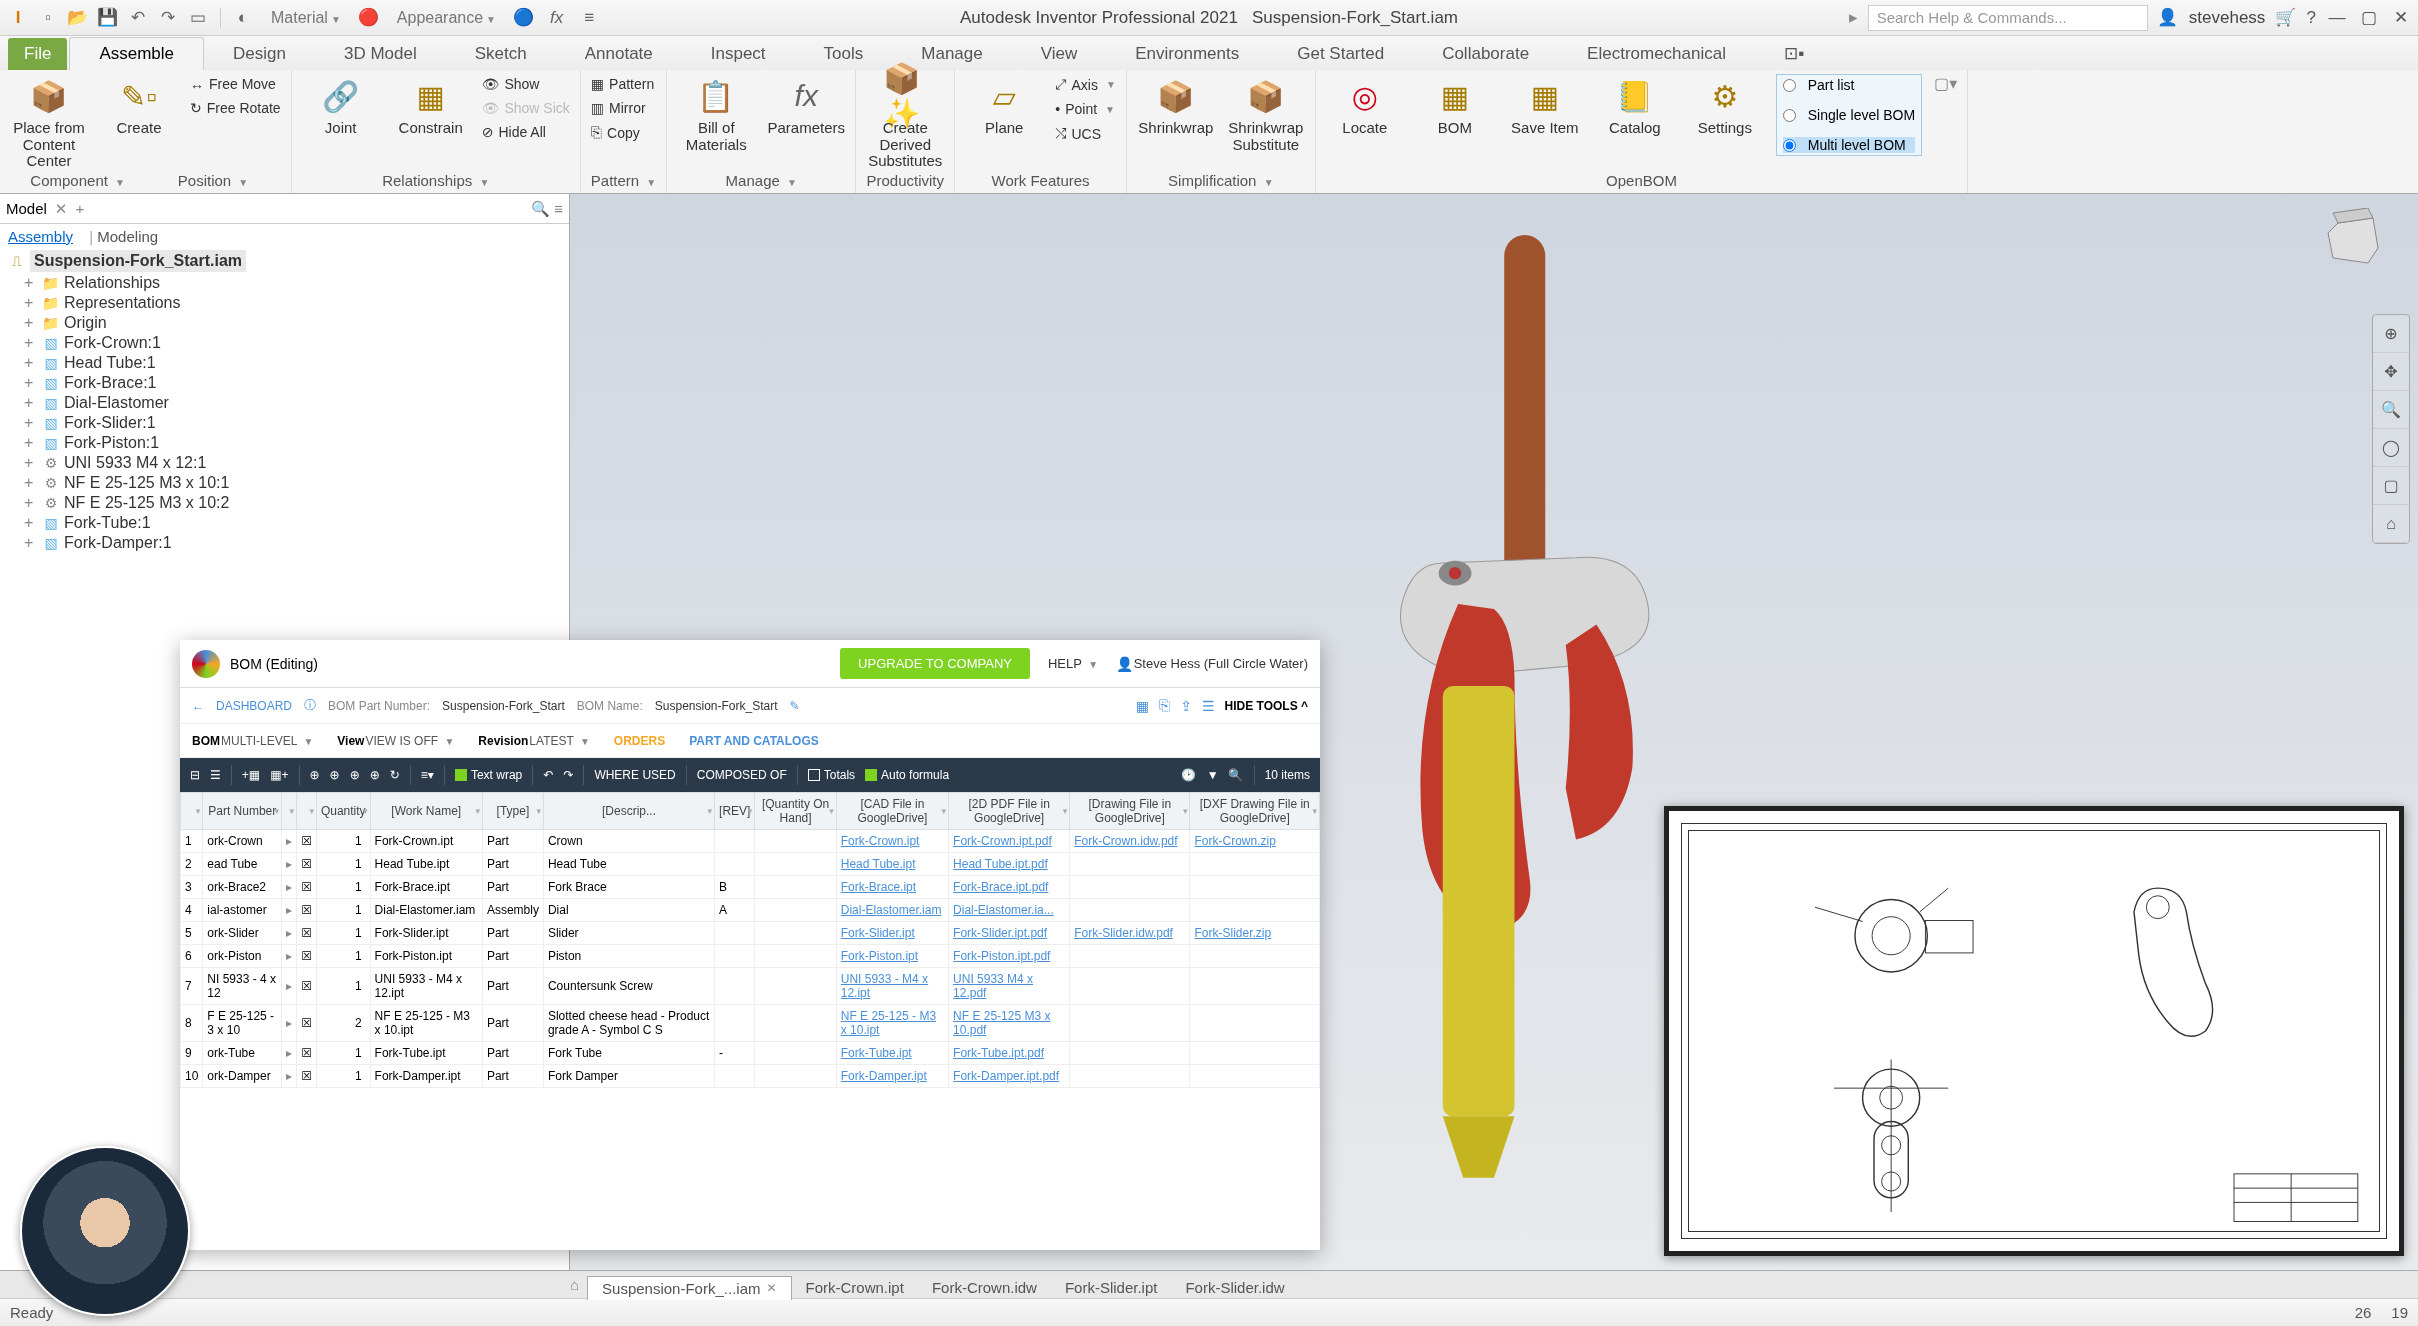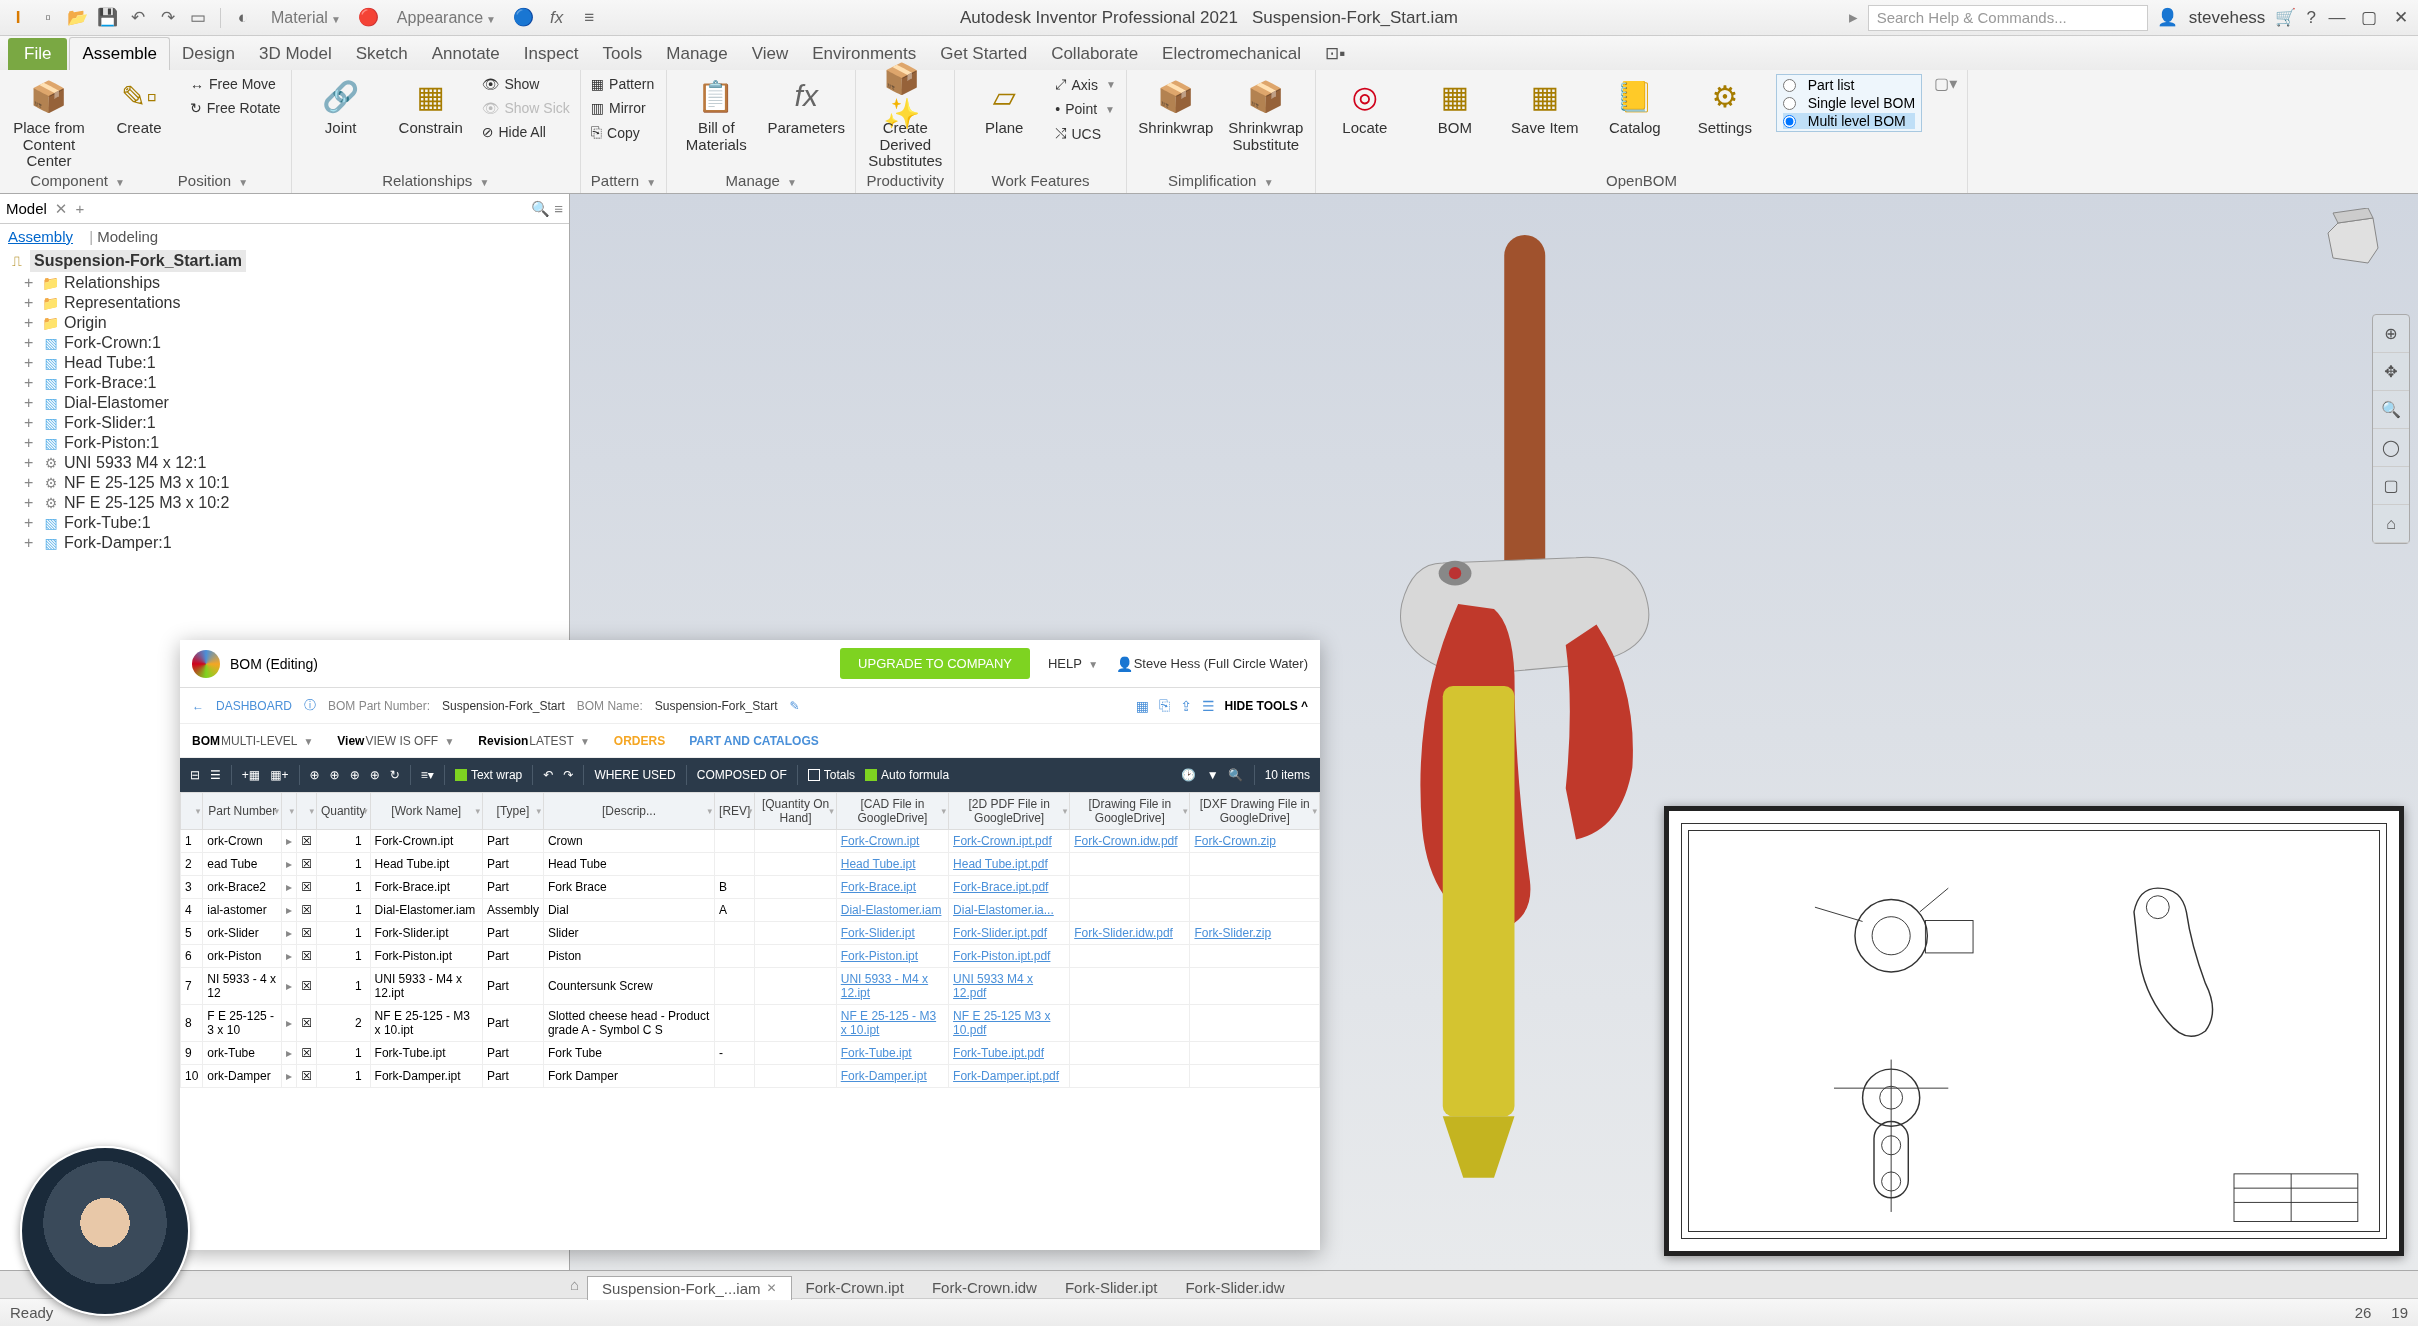--- a/index.html
+++ b/index.html
@@ -14,34 +14,34 @@
     .titlebar .fx { font-style: italic; color: #666; margin: 0 8px; }
     .titlebar .center { position: absolute; left: 50%; transform: translateX(-50%); color: #444; }
     .titlebar .right { margin-left: auto; display: flex; align-items: center; gap: 10px; }
     .searchbox { width: 280px; height: 26px; background: #fff; border: 1px solid #ccc; padding: 0 8px; color: #999; font-size: 15px; line-height: 24px; }
     .user-tag { color: #444; }
     .winbtn { width: 22px; height: 22px; display: flex; align-items:center; justify-content:center; color:#555; cursor:pointer; }
     
     
     .tab-strip { height: 34px; background: linear-gradient(#f7f7f7, #ececec); display: flex; align-items: flex-end; padding-left: 8px; font-size: 17px; }
     .app-tab { background: #7aa843; color: #fff; padding: 6px 16px; border-radius: 3px 3px 0 0; margin-right: 2px; }
-    .ribbon-tab { padding: 6px 12px; color: #555; cursor: pointer; }
+    .ribbon-tab { padding: 6px 29px; color: #555; cursor: pointer; }
     .ribbon-tab.active { background: #f4f4f4; border: 1px solid #ccc; border-bottom: none; border-radius: 3px 3px 0 0; color: #000; }
     
     
     .ribbon { height: 124px; background: #f4f4f4; display: flex; border-bottom: 1px solid #aaa; }
     .rgroup { display: flex; flex-direction: column; border-right: 1px solid #ddd; padding: 4px 10px 0; }
     .rgroup .body { flex: 1; display: flex; align-items: flex-start; gap: 12px; }
     .rgroup .label { text-align: center; font-size: 15px; color: #555; padding: 2px 0 4px; }
     .rbtn-lg { display: flex; flex-direction: column; align-items: center; gap: 2px; cursor: pointer; width: 78px; }
     .rbtn-lg .ico { width: 44px; height: 44px; display:flex; align-items:center; justify-content:center; font-size: 30px; color:#a67c00; }
     .rbtn-lg .cap { font-size: 15px; text-align: center; line-height: 1.1; color:#333; }
     .rbtn-sm { display: flex; align-items: center; gap: 5px; font-size: 14px; color:#333; padding: 2px 0; cursor:pointer; }
     .rcol { display: flex; flex-direction: column; gap: 4px; }
-    .radio-col { display:flex; flex-direction:column; gap:2px; font-size:14px; border:1px solid #a8c8e0; background:#eef6fc; padding:2px 6px; }
+    .radio-col { display:flex; flex-direction:column; gap:14px; font-size:14px; border:1px solid #a8c8e0; background:#eef6fc; padding:2px 6px; }
     .radio-col label { display:flex; align-items:center; gap:4px; }
     .radio-col label.sel { background:#bfdff7; }
     
     
     .main { display:flex; height: calc(100% - 36px - 34px - 124px - 28px - 28px); position: relative; }
     
     
     .browser { width: 570px; background:#fff; border-right:1px solid #aaa; display:flex; flex-direction:column; position: relative; }
     .browser-top { height: 30px; border-bottom:1px solid #ccc; display:flex; align-items:center; padding:0 6px; font-size:15px; gap:8px; }
     .browser-top .srch { margin-left:auto; color:#888; }

